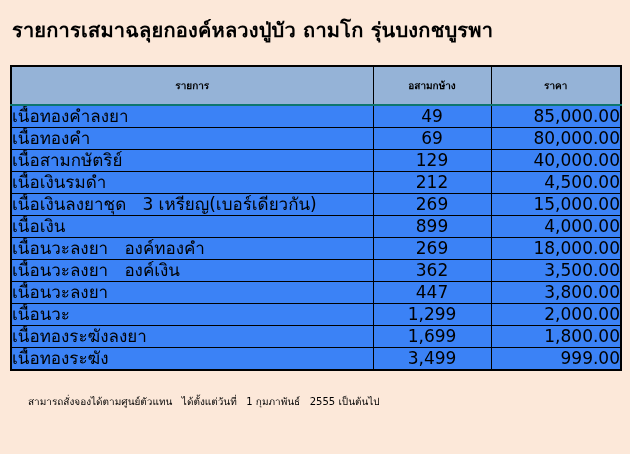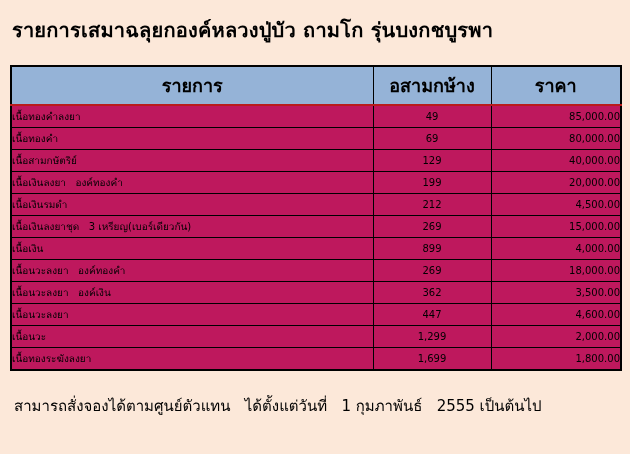--- a/index.html
+++ b/index.html
@@ -36,40 +36,40 @@
   table.price-table col.c-qty   { width: 118px; }
   table.price-table col.c-price { width: 130px; }
   table.price-table th,
   table.price-table td {
     border: 1px solid #000;
     overflow: hidden;
   }
   table.price-table thead th {
     background: #95B3D7;
     height: 39px;
-    font-size: 18px;
+    font-size: 10px;
     font-weight: bold;
     text-align: center;
     vertical-align: middle;
-    border-bottom: 2px solid #b91c1c;
+    border-bottom: 2px solid #0f766e;
   }
   table.price-table td {
     height: 21px;
-    font-size: 10px;
+    font-size: 17px;
     line-height: 21px;
     padding: 0;
     vertical-align: middle;
-    background: #be185d;
+    background: #3b82f6;
   }
   td.cell-item  { text-align: left;  padding-left: 5px;  white-space: pre; }
   td.cell-qty   { text-align: center; padding-right: 10px; }
   td.cell-price { text-align: right; padding-right: 8px; }
   .footer {
-    margin: 23px 0 0 14px;
-    font-size: 15px;
+    margin: 23px 0 0 28px;
+    font-size: 10px;
     white-space: pre;
   }
 </style>
 </head>
 <body>
 
 <div class="page">
 
   <div class="title">รายการเสมาฉลุยกองค์หลวงปู่บัว ถามโก รุ่นบงกชบูรพา</div>
 
@@ -96,25 +96,20 @@
         <td class="cell-item">เนื้อทองคำ</td>
         <td class="cell-qty">69</td>
         <td class="cell-price">80,000.00</td>
       </tr>
       <tr>
         <td class="cell-item">เนื้อสามกษัตริย์</td>
         <td class="cell-qty">129</td>
         <td class="cell-price">40,000.00</td>
       </tr>
       <tr>
-        <td class="cell-item">เนื้อเงินลงยา   องค์ทองคำ</td>
-        <td class="cell-qty">199</td>
-        <td class="cell-price">20,000.00</td>
-      </tr>
-      <tr>
         <td class="cell-item">เนื้อเงินรมดำ</td>
         <td class="cell-qty">212</td>
         <td class="cell-price">4,500.00</td>
       </tr>
       <tr>
         <td class="cell-item">เนื้อเงินลงยาชุด   3 เหรียญ(เบอร์เดียวกัน)</td>
         <td class="cell-qty">269</td>
         <td class="cell-price">15,000.00</td>
       </tr>
       <tr>
@@ -128,30 +123,35 @@
         <td class="cell-price">18,000.00</td>
       </tr>
       <tr>
         <td class="cell-item">เนื้อนวะลงยา   องค์เงิน</td>
         <td class="cell-qty">362</td>
         <td class="cell-price">3,500.00</td>
       </tr>
       <tr>
         <td class="cell-item">เนื้อนวะลงยา</td>
         <td class="cell-qty">447</td>
-        <td class="cell-price">4,600.00</td>
+        <td class="cell-price">3,800.00</td>
       </tr>
       <tr>
         <td class="cell-item">เนื้อนวะ</td>
         <td class="cell-qty">1,299</td>
         <td class="cell-price">2,000.00</td>
       </tr>
       <tr>
         <td class="cell-item">เนื้อทองระฆังลงยา</td>
         <td class="cell-qty">1,699</td>
         <td class="cell-price">1,800.00</td>
       </tr>
+      <tr>
+        <td class="cell-item">เนื้อทองระฆัง</td>
+        <td class="cell-qty">3,499</td>
+        <td class="cell-price">999.00</td>
+      </tr>
     </tbody>
   </table>
 
   <div class="footer">สามารถสั่งจองได้ตามศูนย์ตัวแทน   ได้ตั้งแต่วันที่   1 กุมภาพันธ์   2555 เป็นต้นไป</div>
 
 </div>
 
 </body></html>

